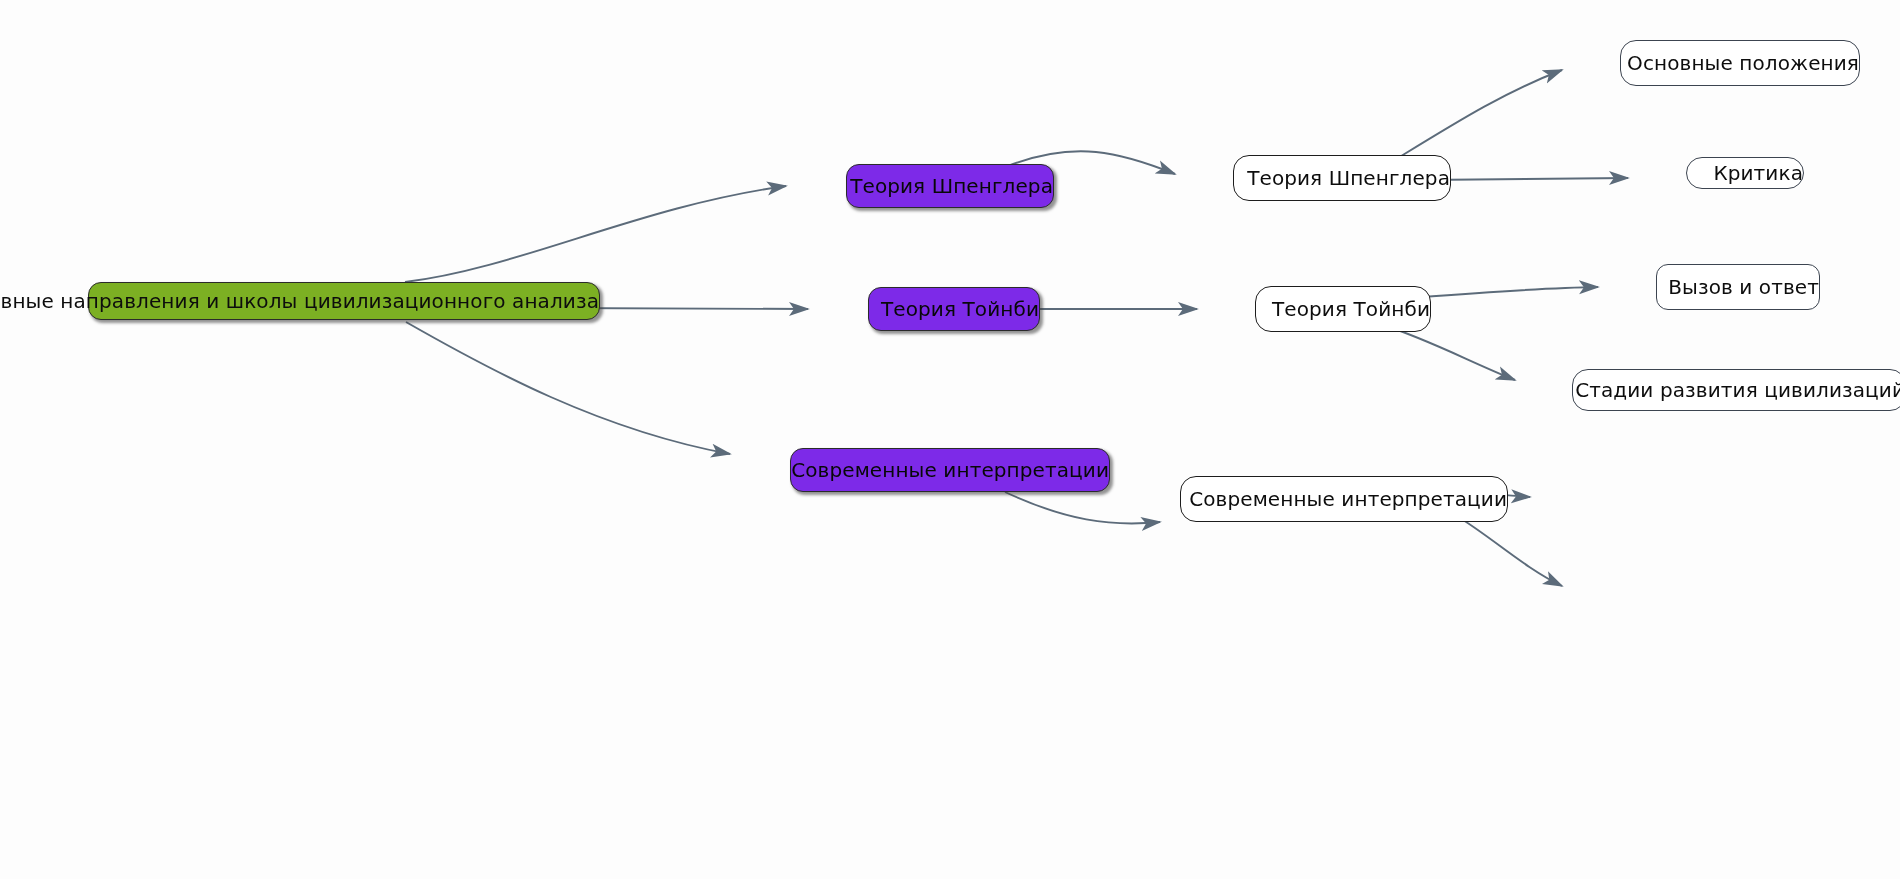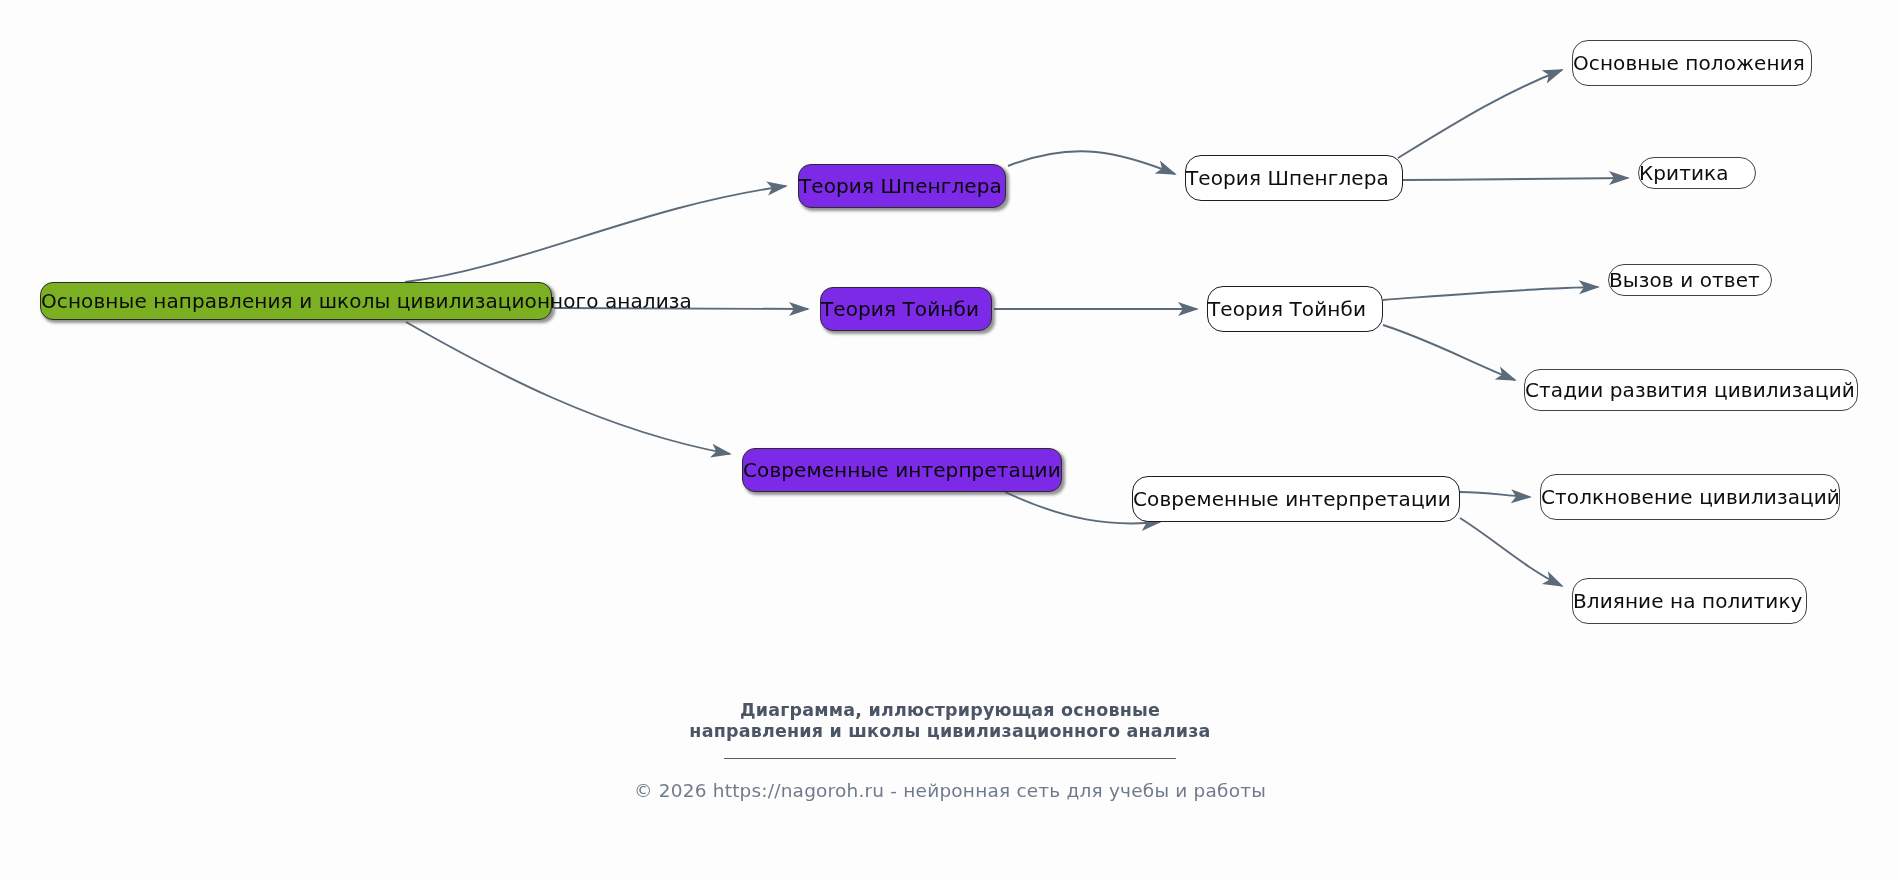--- a/index.html
+++ b/index.html
@@ -24,26 +24,27 @@
     top: 0;
     width: 1900px;
     height: 879px;
     pointer-events: none;
   }
   .node {
     position: absolute;
     box-sizing: border-box;
     display: flex;
     align-items: center;
-    justify-content: flex-start;
+    justify-content: flex-end;
     white-space: nowrap;
     border-radius: 13px;
     font-family: "DejaVu Sans", "Liberation Sans", sans-serif;
     letter-spacing: 0.1px;
     z-index: 5;
+    margin-left: 48px;
   }
   .node-root {
     background: #7cb023;
     border: 1.4px solid #2b2b2b;
     color: #0d0d0d;
     font-size: 20px;
     box-shadow: 2.5px 2.5px 3px rgba(60,60,60,0.55);
   }
   .node-branch {
     background: #7d2ae8;
@@ -148,33 +149,21 @@
   <div class="node node-mid" style="left:1132px; top:476px; width:328px; height:46px;">
     <span>Современные интерпретации</span>
   </div>
 
   <div class="node node-leaf" style="left:1572px; top:40px; width:240px; height:46px;">
     <span>Основные положения</span>
   </div>
   <div class="node node-leaf" style="left:1638px; top:157px; width:118px; height:32px;">
     <span>Критика</span>
   </div>
-  <div class="node node-leaf" style="left:1608px; top:264px; width:164px; height:32px;">
+  <div class="node node-leaf" style="left:1608px; top:264px; width:164px; height:46px;border-radius:12px;">
     <span>Вызов и ответ</span>
   </div>
   <div class="node node-leaf" style="left:1524px; top:369px; width:334px; height:42px;">
     <span>Стадии развития цивилизаций</span>
   </div>
-  <div class="node node-leaf" style="left:1540px; top:474px; width:300px; height:46px;">
-    <span>Столкновение цивилизаций</span>
-  </div>
-  <div class="node node-leaf" style="left:1572px; top:578px; width:235px; height:46px;">
-    <span>Влияние на политику</span>
-  </div>
 
-  <div id="footer">
-    <div class="caption">Диаграмма, иллюстрирующая основные</div>
-    <div class="caption">направления и школы цивилизационного анализа</div>
-    <div class="cap-rule"></div>
-    <div class="copyright">© 2026 https://nagoroh.ru - нейронная сеть для учебы и работы</div>
-  </div>
 
 </div>
 
 </body></html>

